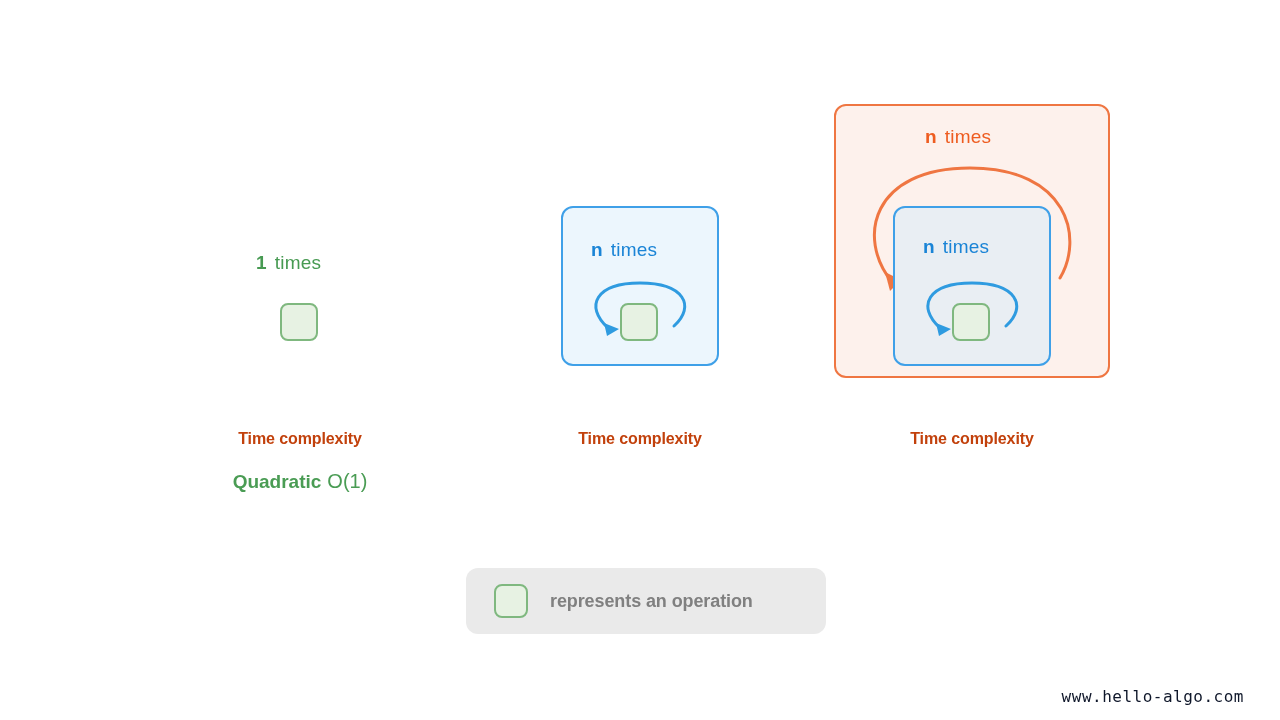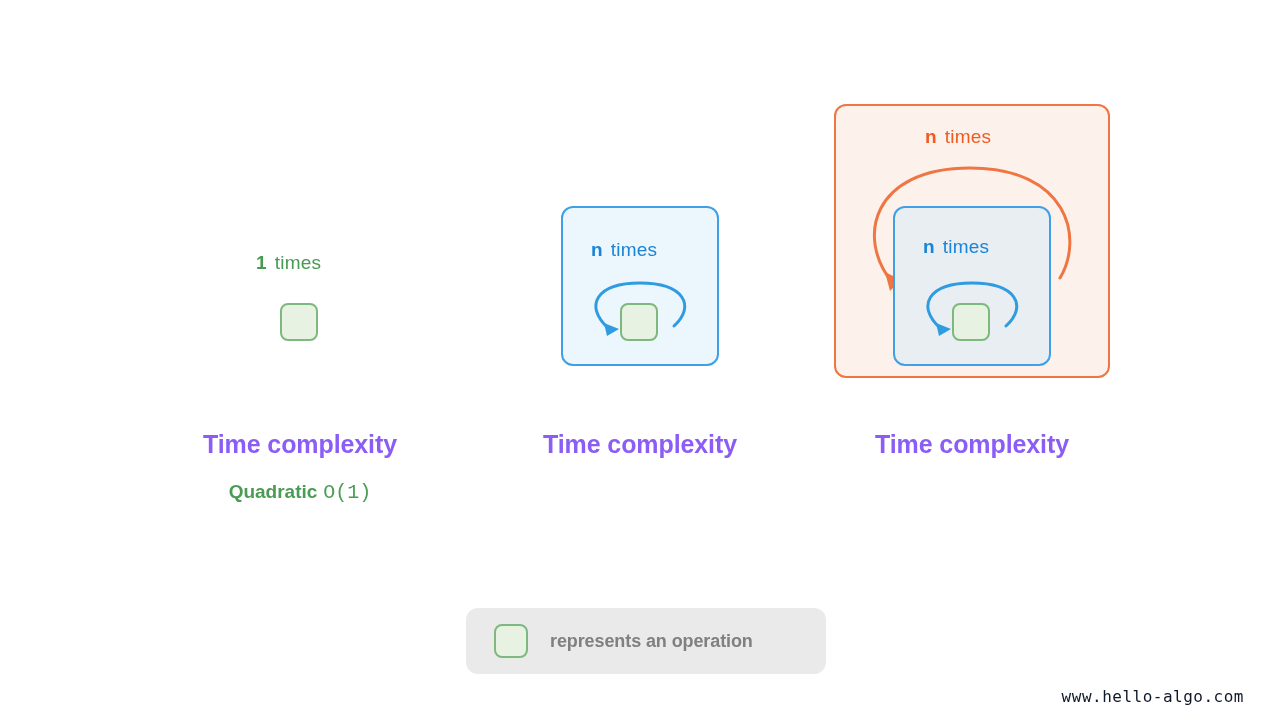--- a/index.html
+++ b/index.html
@@ -75,51 +75,51 @@
     pointer-events: none;
   }
 
   
   .caption {
     position: absolute;
     width: 280px;
     text-align: center;
   }
   .caption-title {
-    font-size: 25px;
-    font-weight: bold;
-    color: #8b5cf6;
+    font-size: 16px;
+    font-weight: bold;
+    color: #c2410c;
     letter-spacing: -0.1px;
   }
   .caption-value {
     margin-top: 22px;
     font-size: 19px;
     font-weight: bold;
     white-space: nowrap;
   }
   .caption-value .bigo {
-    font-family: Liberation Mono, monospace;
+    font-family: Liberation Sans, sans-serif;
     font-weight: normal;
     font-size: 20px;
     margin-left: 6px;
     text-align: center;
   }
   .caption-value .bigo sup {
     font-size: 12px;
     font-weight: bold;
   }
   .caption-value.green  { color: #4a9c54; }
   .caption-value.blue   { color: #1a84d6; }
   .caption-value.orange { color: #f05a22; }
 
   
   #legend {
     position: absolute;
     left: 466px;
-    top: 608px;
+    top: 568px;
     width: 360px;
     height: 66px;
     background: #eaeaea;
     border-radius: 12px;
     display: flex;
     align-items: center;
     box-sizing: border-box;
     padding-left: 28px;
   }
   #legend .op-square { position: relative; width: 34px; height: 34px; }

